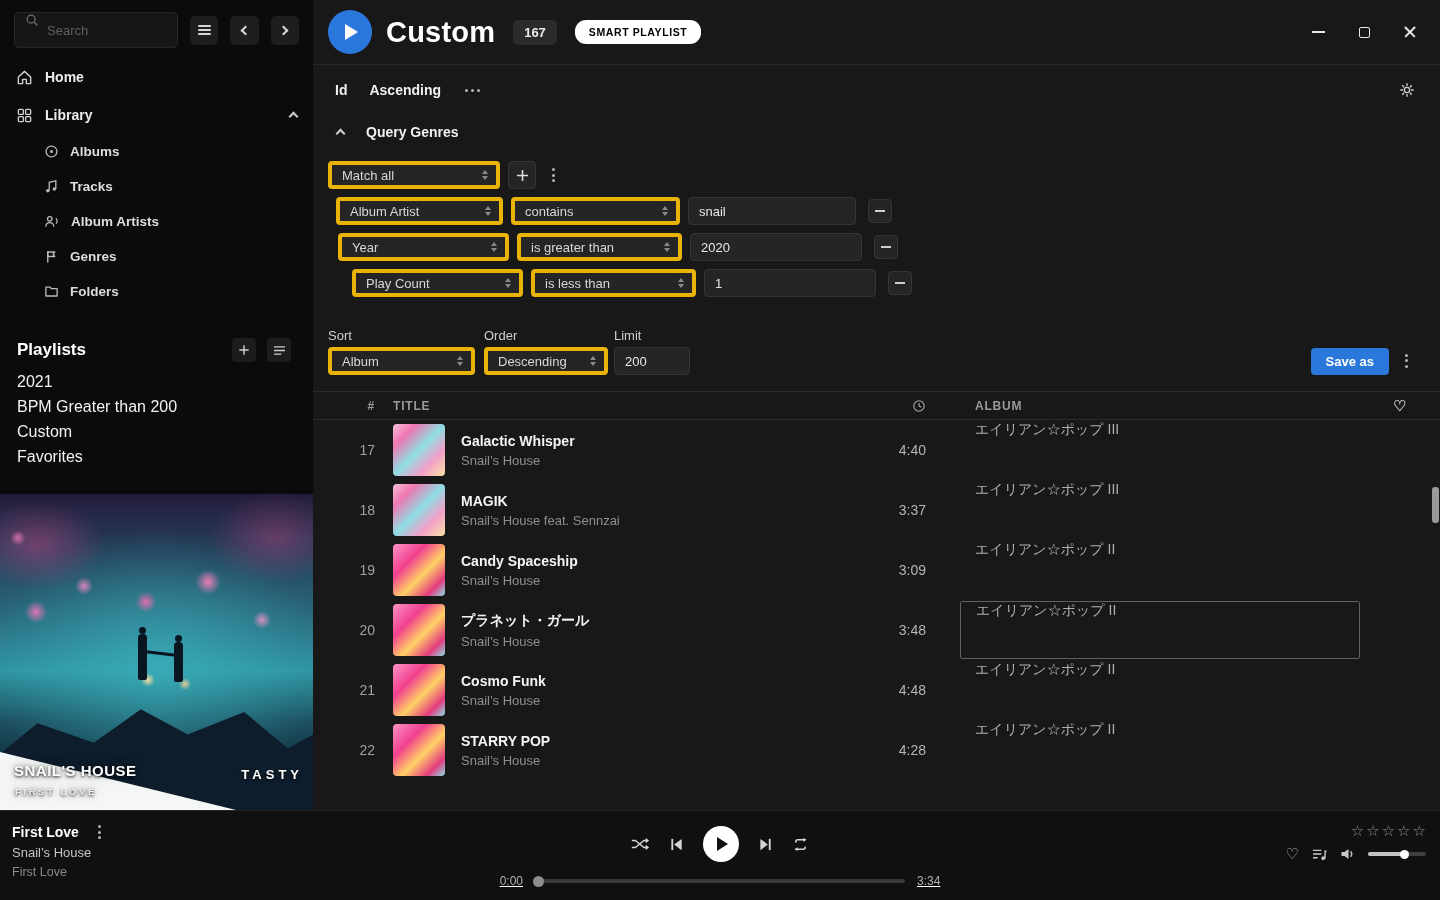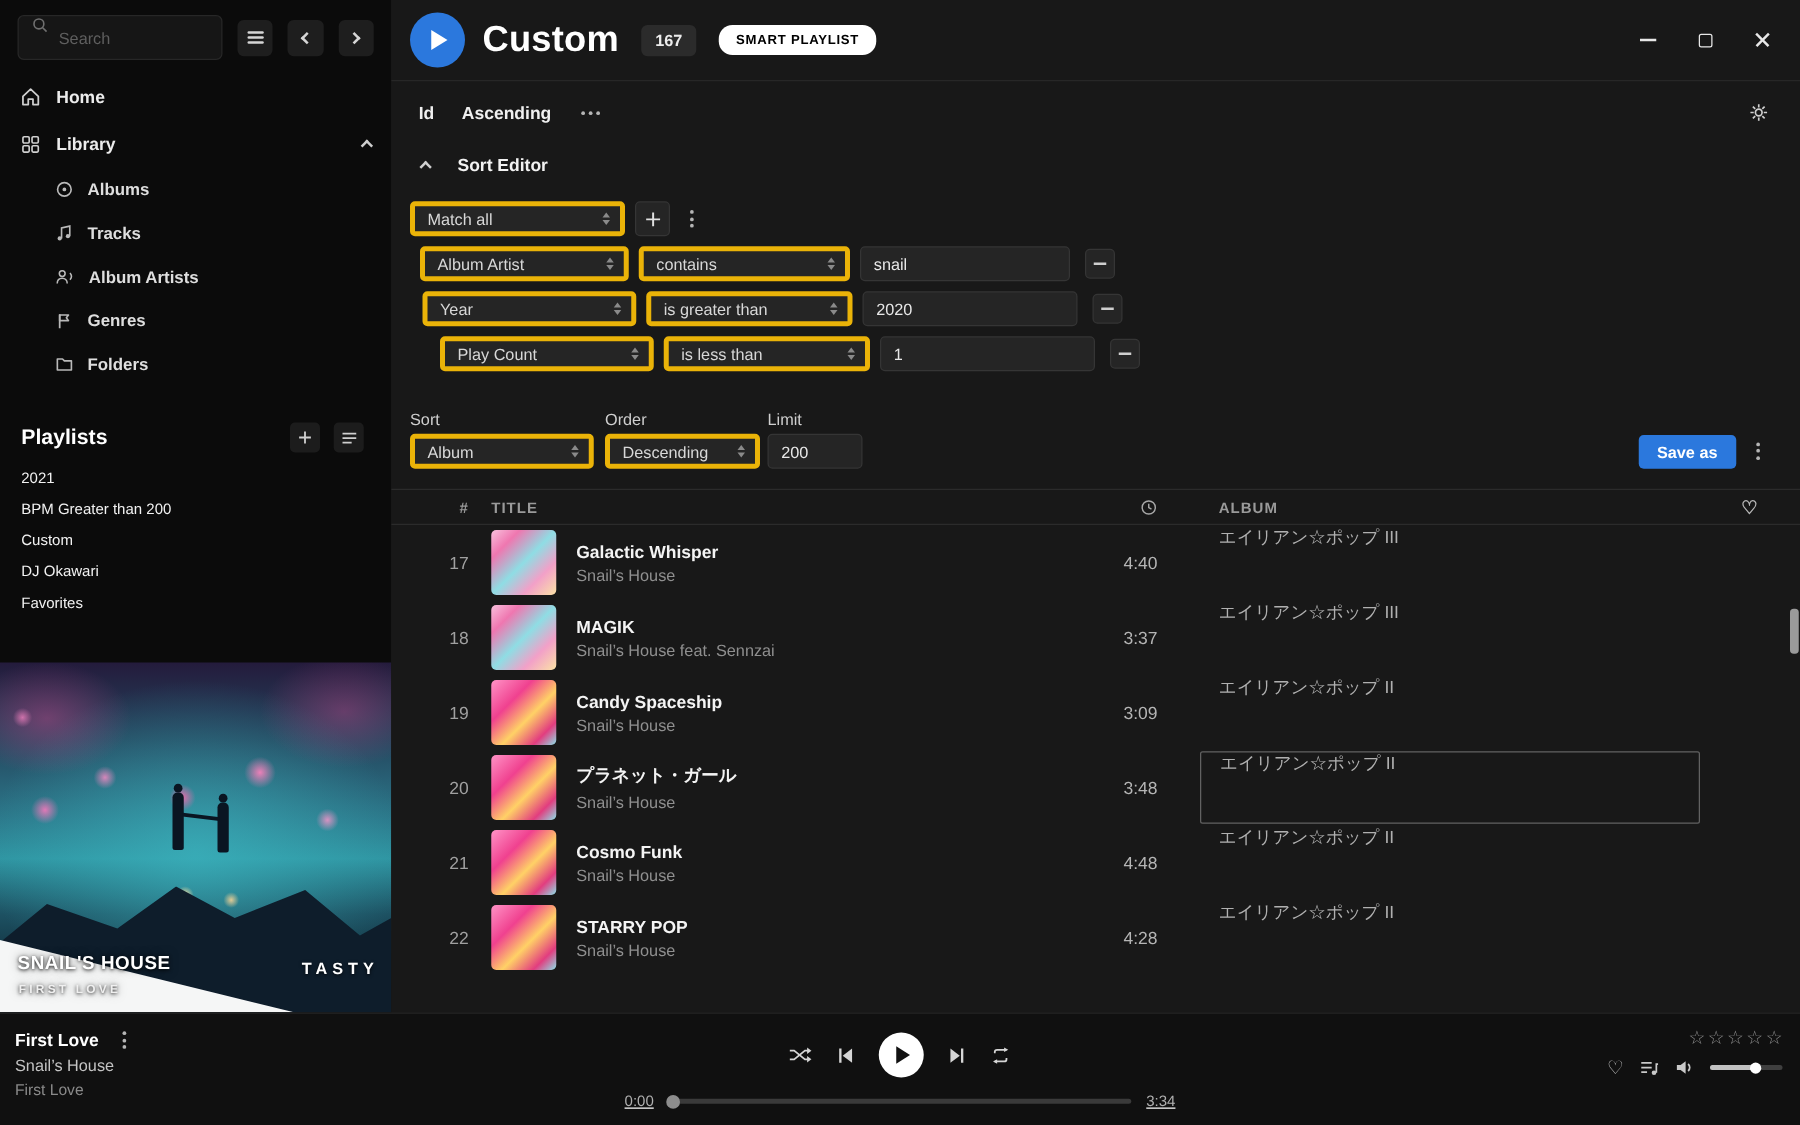--- a/index.html
+++ b/index.html
@@ -30,24 +30,24 @@
   .sub-list { }
   .sub-item { display:flex; align-items:center; gap:11px; height:35px; padding:0 16px 0 44px; font-size:13.5px; font-weight:700; color:#dedede; cursor:pointer; }
   .sub-item .icn { display:flex; color:#b9b9b9; }
 
   .pl-head { display:flex; align-items:center; margin-top:28px; height:26px; padding:0 22px 0 17px; }
   .pl-title { font-size:17px; font-weight:800; color:#fff; }
   .pl-head .btns { margin-left:auto; display:flex; gap:11px; }
   .pl-btn { width:24px; height:24px; background:#1c1c1c; border-radius:4px; display:flex; align-items:center; justify-content:center; color:#cfcfcf; }
 
   .pl-list { margin-top:6px; }
-  .pl-item { display:flex; align-items:center; height:25px; padding:0 17px; font-size:12px; color:#f2f2f2; cursor:pointer; }
+  .pl-item { display:flex; align-items:center; height:25px; padding:0 17px; font-size:16px; color:#f2f2f2; cursor:pointer; }
 
   
-  .artwork { position:absolute; left:0; bottom:0; width:313px; height:280px; overflow:hidden;
+  .artwork { position:absolute; left:0; bottom:0; width:313px; height:316px; overflow:hidden;
     background:
       radial-gradient(10px 10px at 148px 186px, rgba(255,225,160,.95), transparent 70%),
       radial-gradient(9px 9px at 185px 190px, rgba(255,215,150,.85), transparent 70%),
       radial-gradient(16px 16px at 36px 118px, rgba(255,120,190,.85), transparent 70%),
       radial-gradient(13px 13px at 84px 92px, rgba(255,140,200,.8), transparent 70%),
       radial-gradient(15px 15px at 146px 108px, rgba(255,105,175,.85), transparent 70%),
       radial-gradient(18px 18px at 208px 88px, rgba(255,130,190,.9), transparent 70%),
       radial-gradient(13px 13px at 262px 126px, rgba(255,150,205,.8), transparent 70%),
       radial-gradient(11px 11px at 18px 44px, rgba(255,135,200,.7), transparent 70%),
       radial-gradient(90px 60px at 12% 16%, rgba(225,75,150,.4), transparent 75%),
@@ -306,23 +306,20 @@
       <div class="pl-item">
           <span>2021</span>
         </div>
       <div class="pl-item">
           <span>BPM Greater than 200</span>
         </div>
       <div class="pl-item">
           <span>Custom</span>
         </div>
       <div class="pl-item">
-          <span>DJ Okawari</span>
-        </div>
-      <div class="pl-item">
           <span>Favorites</span>
         </div>
     </div>
 
     <div class="artwork">
       <div class="rock"></div>
       <span class="fig fig1"></span>
       <span class="fig fig2"></span>
       <span class="arm"></span>
       <div class="corner"></div>
@@ -370,21 +367,21 @@
             </svg>
         </span>
       </button>
     </div>
 
     <section class="query">
       <div class="q-title-row">
         <button class="q-collapse">
           <span class="chev chev-up"></span>
         </button>
-        <span class="q-title">Sort Editor</span>
+        <span class="q-title">Query Genres</span>
       </div>
 
       <div class="q-row rowA">
         <div class="select" style="width:172px">
           <span>Match all</span>
           <span class="sel-caret">
               <i class="up"></i>
               <i class="dn"></i>
             </span>
         </div>

